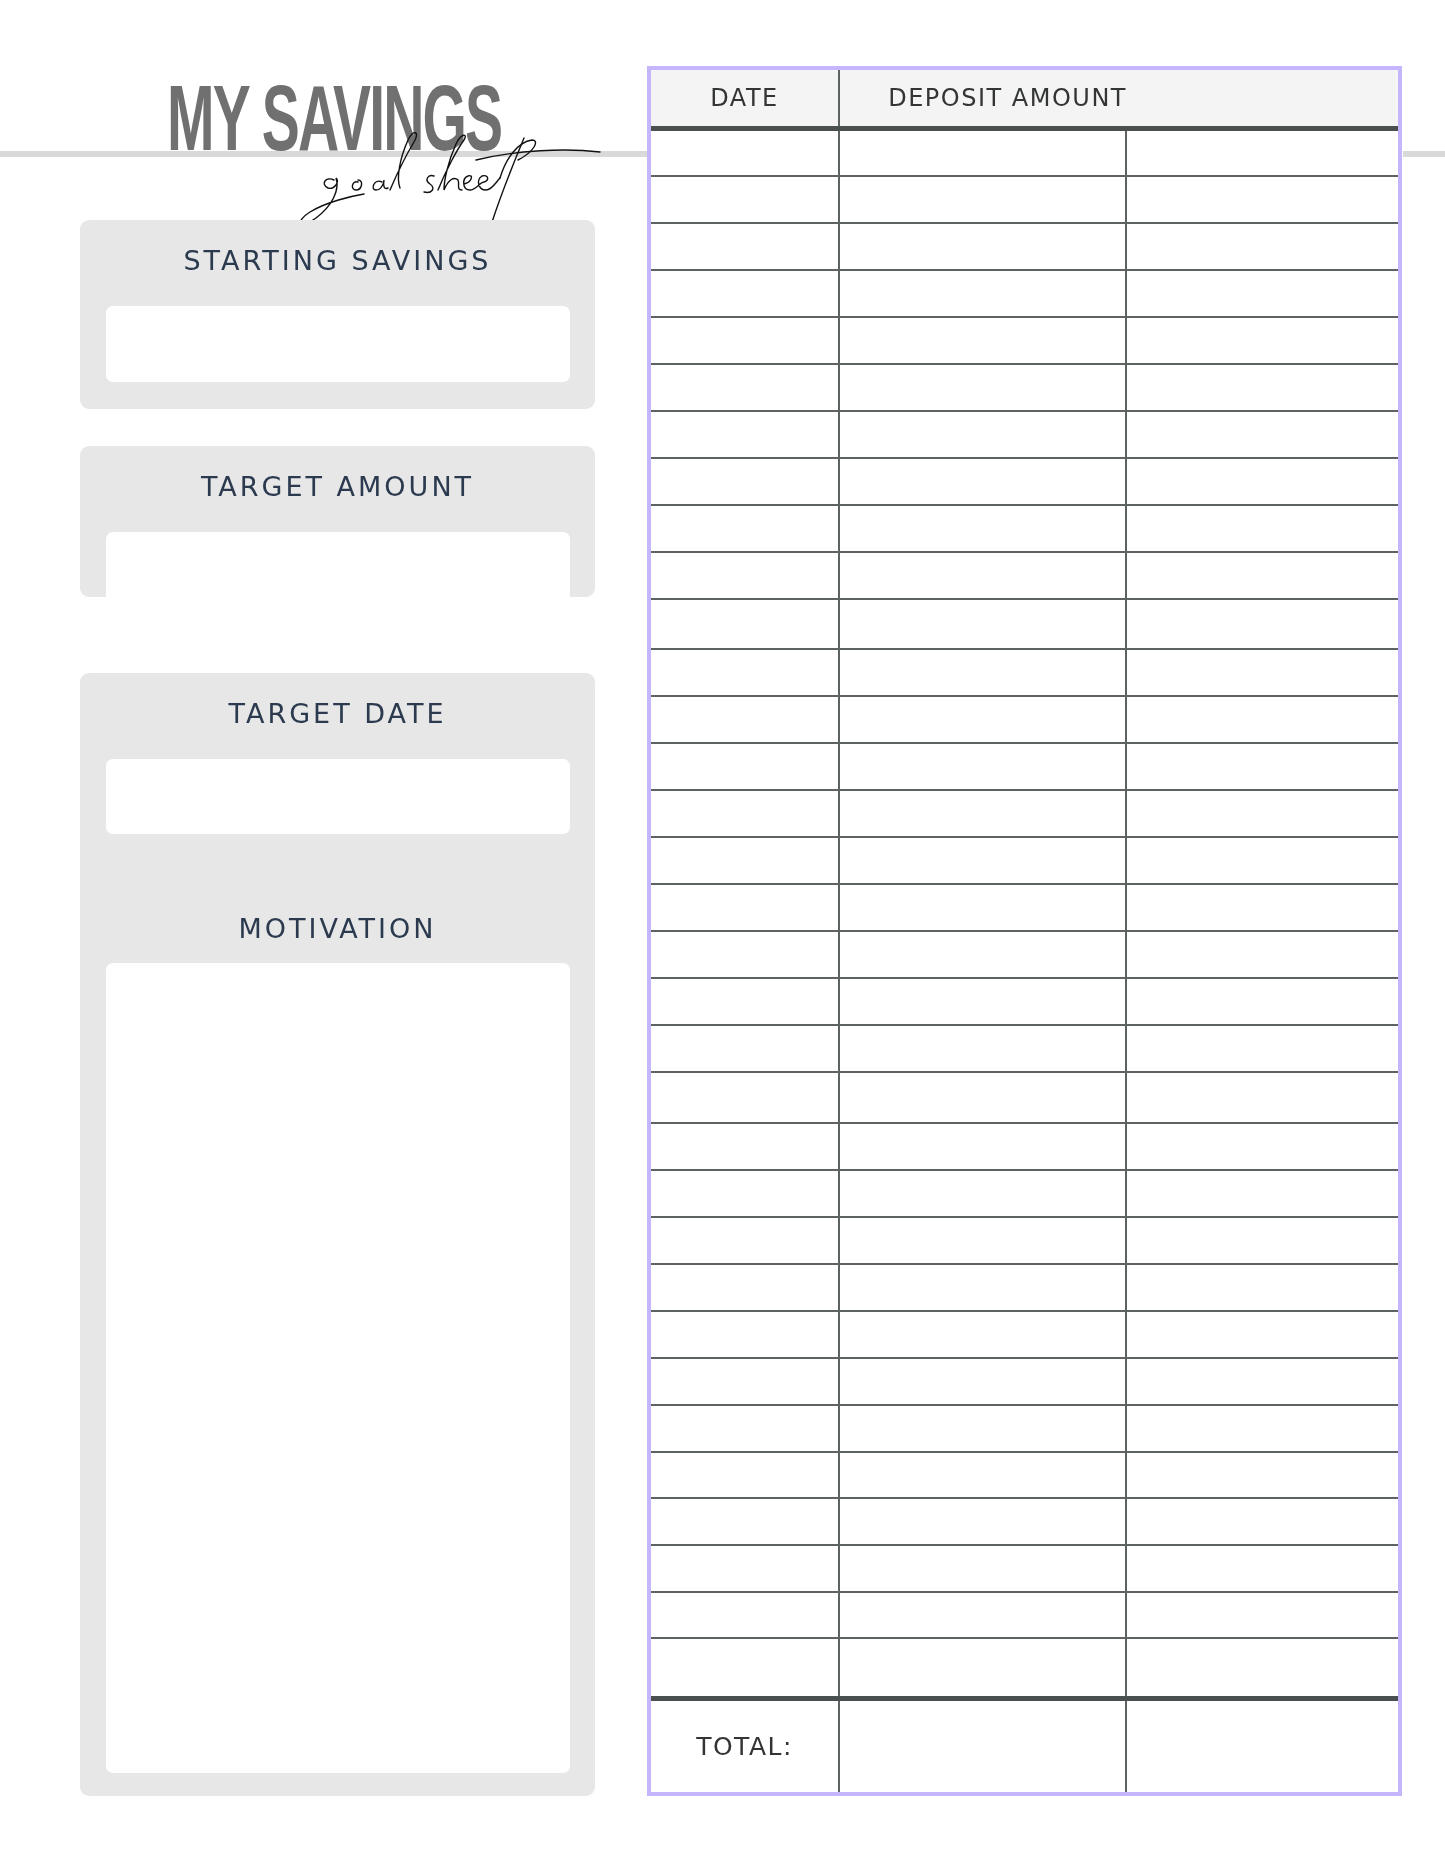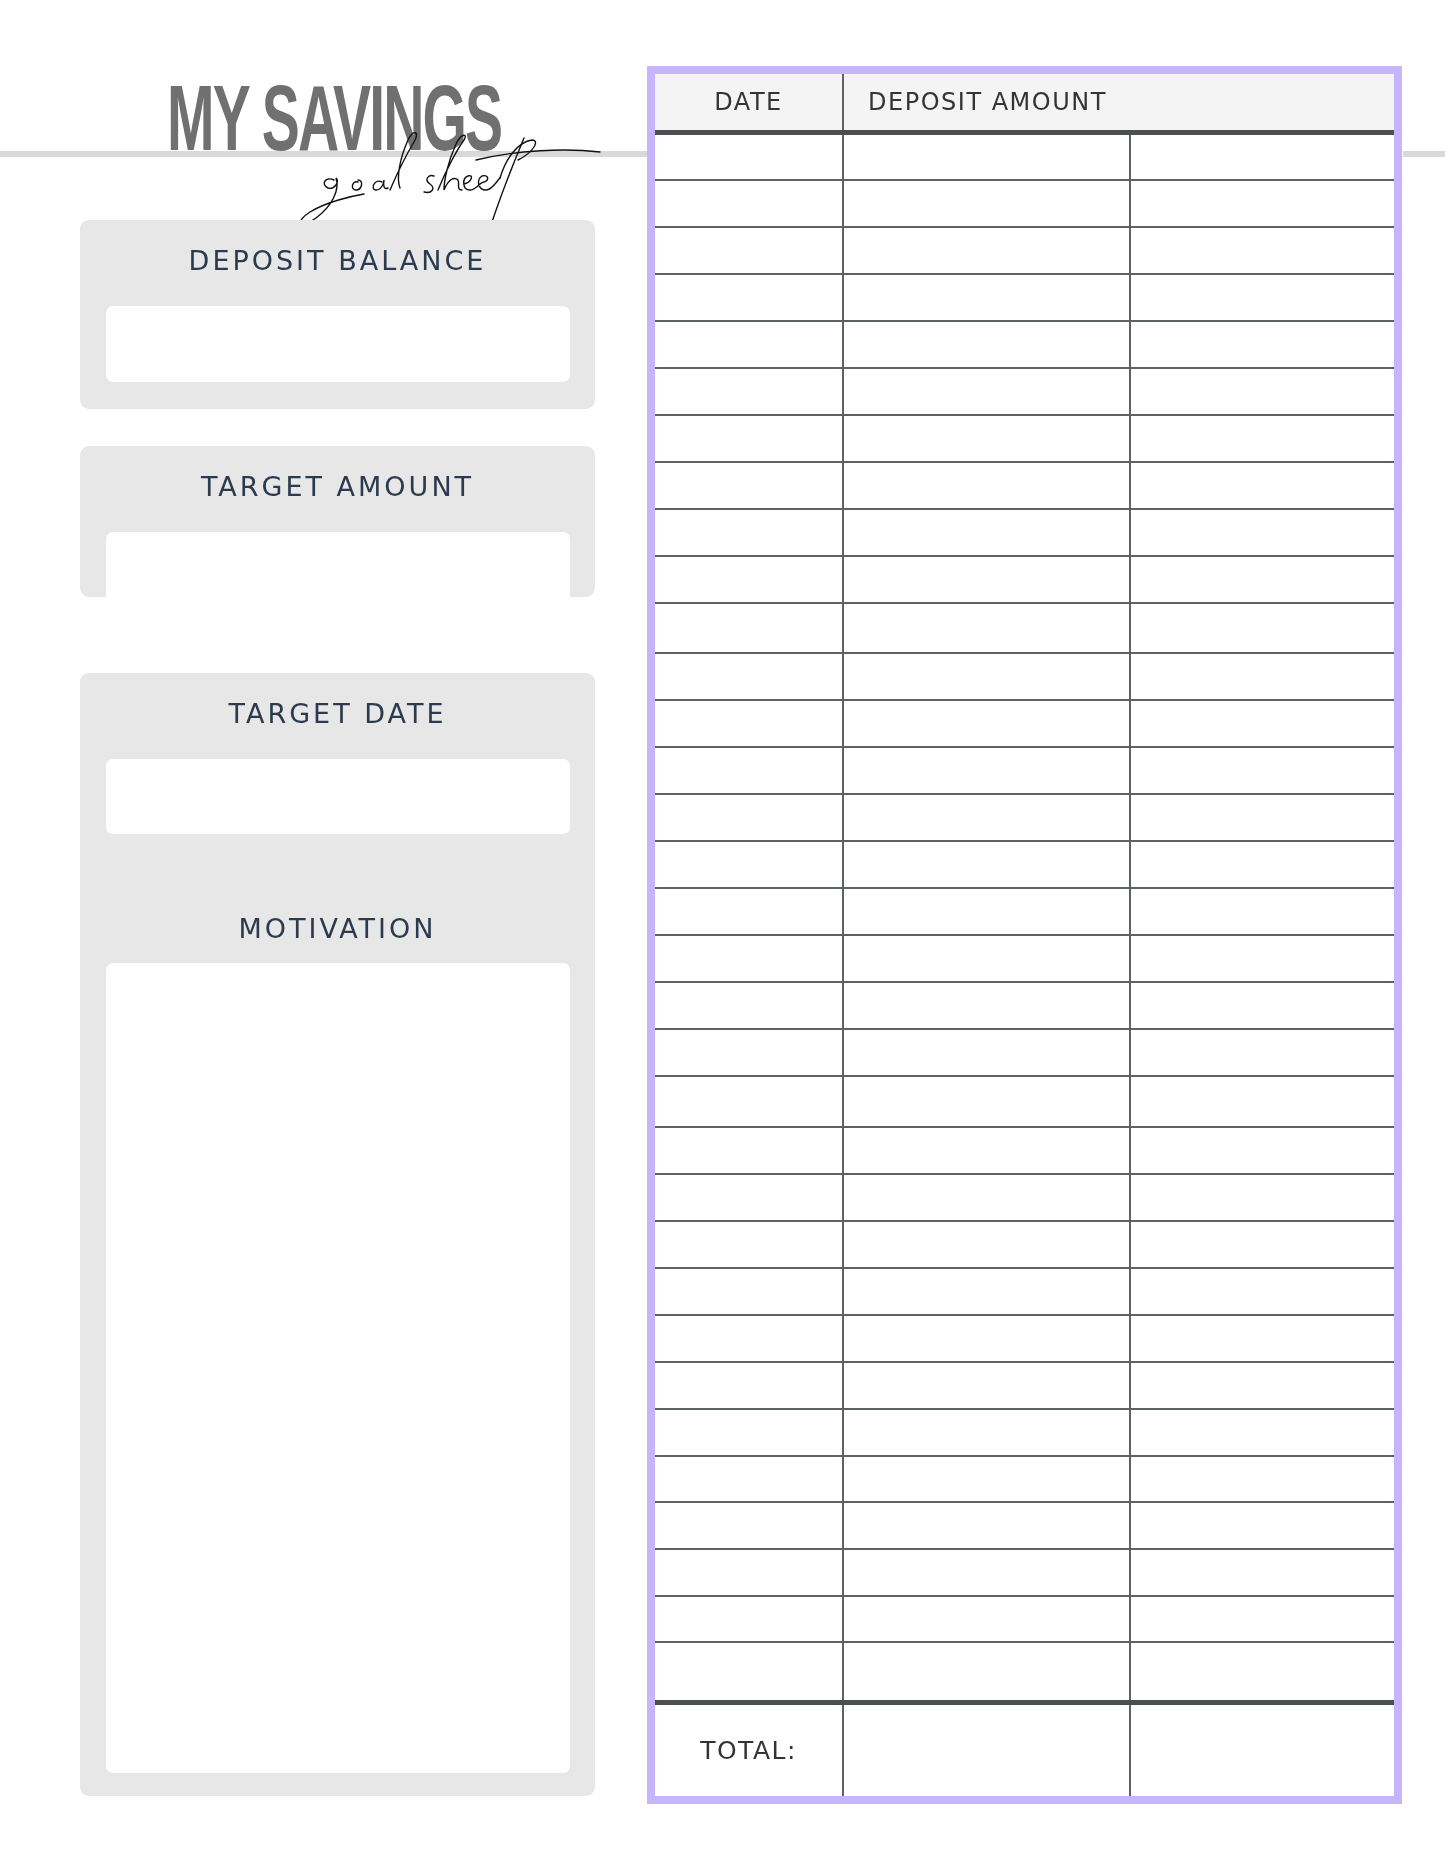--- a/index.html
+++ b/index.html
@@ -30,33 +30,33 @@
       color: #2b3a4e; letter-spacing: 3px; font-weight: 400;
     }
     .card-field {
       position: absolute; left: 26px; right: 25px;
       background: #ffffff; border-radius: 7px;
       border: none; outline: none;
     }
 
     .table {
       position: absolute; left: 647px; top: 66px; width: 755px;
-      border: 8px solid #c4b5fd; border-collapse: collapse;
+      border: 4px solid #c4b5fd; border-collapse: collapse;
     }
     .thead {
       display: flex; height: 61px; background: #f4f4f4;
       border-bottom: 5px solid #4a4f4f;
     }
     .cell {
       border-right: 2px solid #5d6262; display: flex;
       align-items: center; justify-content: center;
     }
     .cell:last-child { border-right: none; }
     .c1 { width: 189px; }
-    .c2 { width: 287px; }
+    .c2 { width: 287px; justify-content: flex-end; }
     .c3 { flex: 1; }
     .th-text {
       font-family: "DejaVu Sans", sans-serif; font-size: 24px; color: #333535;
       letter-spacing: 1.5px; font-weight: 400; white-space: nowrap;
     }
     .row { display: flex; border-bottom: 2px solid #5d6262; }
     .row.last { border-bottom: 5px solid #4a4f4f; }
     .foot { display: flex; height: 91px; }
     .foot-text {
       font-family: "DejaVu Sans", sans-serif; font-size: 25px; color: #333535; letter-spacing: 1.5px;
@@ -89,21 +89,21 @@
 
   <path d="M168 66 C 176 64, 178 56, 172 58 C 166 60, 166 72, 174 72 C 180 72, 184 64, 188 64 C 194 62, 192 56, 186 58 C 180 62, 182 72, 190 72 C 196 72, 200 64, 204 60"></path>
 
   <path d="M228 20 C 218 44, 206 74, 196 104"></path>
   <path d="M180 42 C 220 32, 270 30, 304 34"></path>
 
   <path d="M204 60 C 210 40, 222 24, 236 22 C 244 22, 238 34, 222 42"></path>
 </svg>
 
 <div class="card" style="top:220px;height:189px;">
-  <div class="card-label" style="top:246px;top:26px;">DEPOSIT BALANCE</div>
+  <div class="card-label" style="top:246px;top:26px;">STARTING SAVINGS</div>
   <input class="card-field" style="top: 86px; height: 76px;" value="">
 </div>
 
 <div class="card" style="top:446px;height:151px;">
   <div class="card-label" style="top:26px;">TARGET AMOUNT</div>
   <input class="card-field" style="top: 86px; height: 76px;" value="">
 </div>
 
 <div class="card" style="top:673px;height:240px;">
   <div class="card-label" style="top:26px;">TARGET DATE</div>

